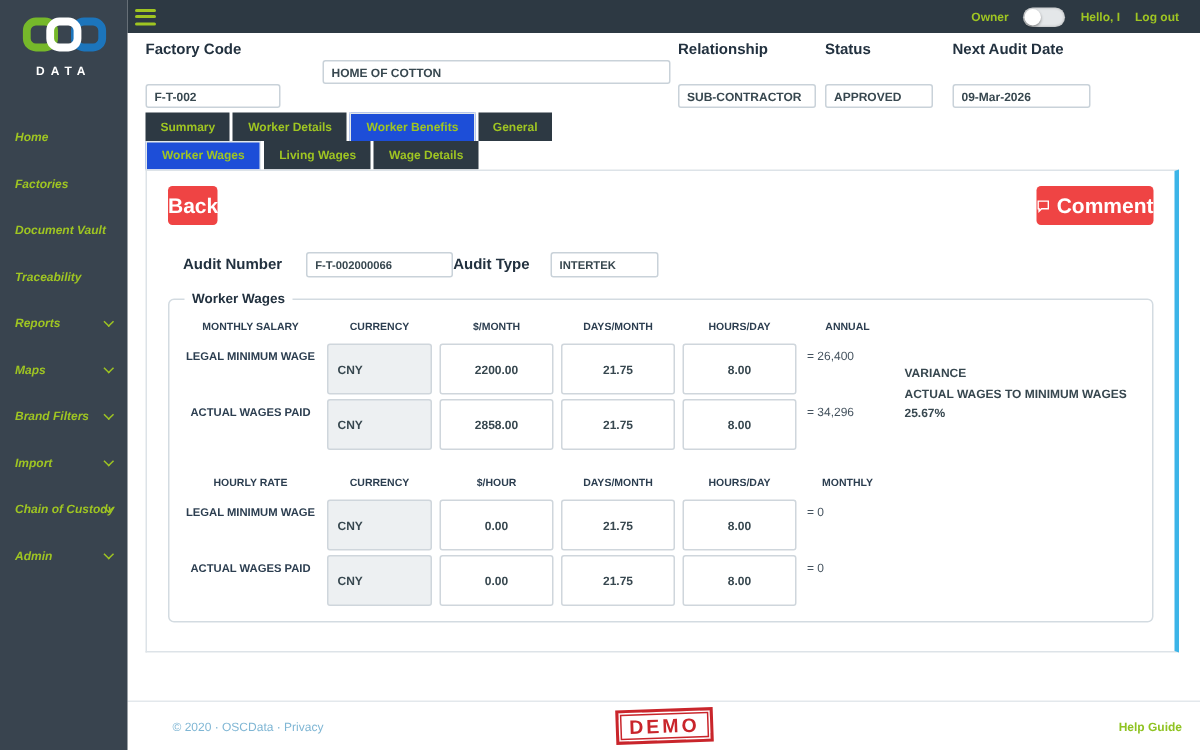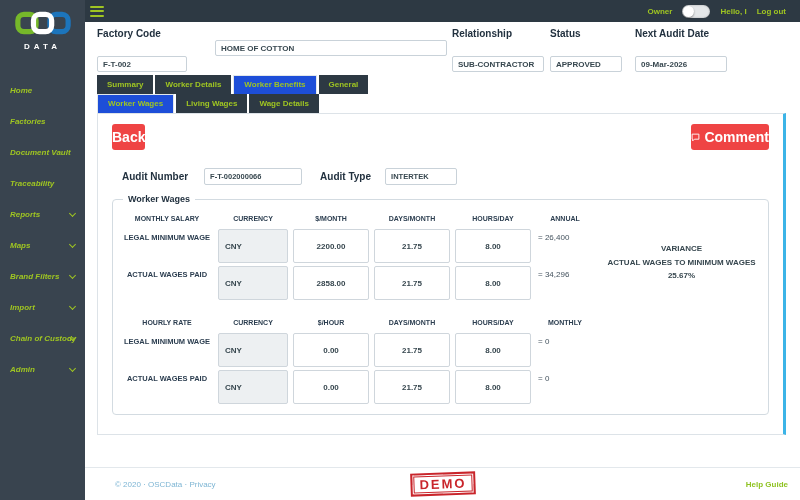--- a/index.html
+++ b/index.html
@@ -55,40 +55,40 @@
   .btn { display:inline-flex; align-items:center; gap:4px; background:#ef4444; color:#fff;
     border:none; border-radius:3px; font-size:14px; font-weight:bold; padding:5px 0;
     cursor:pointer; font-family:"Liberation Sans", sans-serif; }
   .comment-btn { position:absolute; right:14px; top:10px; }
 
   .audit-row { margin:18px 0 0 10px; display:flex; align-items:center; }
   .audit-row label { font-size:10px; font-weight:bold; color:#22313f; }
   .audit-row input { height:17px; border:1px solid #c9d2d9; border-radius:2px; font-size:7.5px;
     font-weight:bold; color:#37474f; padding:0 5px; font-family:"Liberation Sans", sans-serif; }
   .an-input { width:98px; margin-left:16px; }
-  .at-label { margin-left:18px; }
+  .at-label { }
   .at-input { width:72px; margin-left:14px; }
 
   .fieldset { margin-top:14px; border:1px solid #d3dbe1; border-radius:4px; height:216px;
     padding:12px 8px 0; position:relative; }
   .fieldset .legend { position:absolute; top:-6px; left:10px; background:#fff; padding:0 5px;
     font-size:9px; font-weight:bold; color:#22313f; }
   .wage-flex { display:flex; }
   .tables { width:482px; }
   .wage-grid { display:grid; grid-template-columns:92px 70px 76px 76px 76px 58px;
     column-gap:5px; row-gap:3px; }
   .wage-grid + .wage-grid { margin-top:16px; }
   .hcell { font-size:7px; font-weight:bold; color:#2c3e50; text-align:center; line-height:14px; }
   .rlabel { font-size:7.5px; font-weight:bold; color:#2c3e50; text-align:center; line-height:17px; }
   .cellbox { height:34px; line-height:15px; border:1px solid #cfd6dc; border-radius:2px;
     font-size:8px; font-weight:bold; color:#37474f; text-align:center; background:#fff;
     width:100%; font-family:"Liberation Sans", sans-serif; padding:0; }
   .currency { background:#edf0f2; text-align:left; padding-left:6px; }
   .total { font-size:8px; color:#44525e; line-height:17px; padding-left:2px; }
-  .variance { flex:1; text-align:center; margin-top:30px; font-size:8px; font-weight:bold;
+  .variance { flex:1; text-align:left; margin-top:30px; font-size:8px; font-weight:bold;
     color:#37474f; line-height:1.7; }
 
   
   .footer { position:absolute; left:0; right:0; bottom:0; height:33px; background:#fff;
     border-top:1px solid #e3e8ec; }
   .foot-left { position:absolute; left:12px; top:12px; font-size:8px; color:#7fb6d4;padding-left:18px; }
   .foot-left a { color:#7fb6d4; text-decoration:none; cursor:pointer; }
   .stamp { position:absolute; left:50%; top:50%; transform:translate(-50%,-50%) rotate(-2deg);
     border:2px solid #c9252b; box-shadow:inset 0 0 0 1px #fff, inset 0 0 0 2px #c9252b;
     color:#c9252b; font-size:13px; font-weight:bold; letter-spacing:2px; padding:2px 7px;

